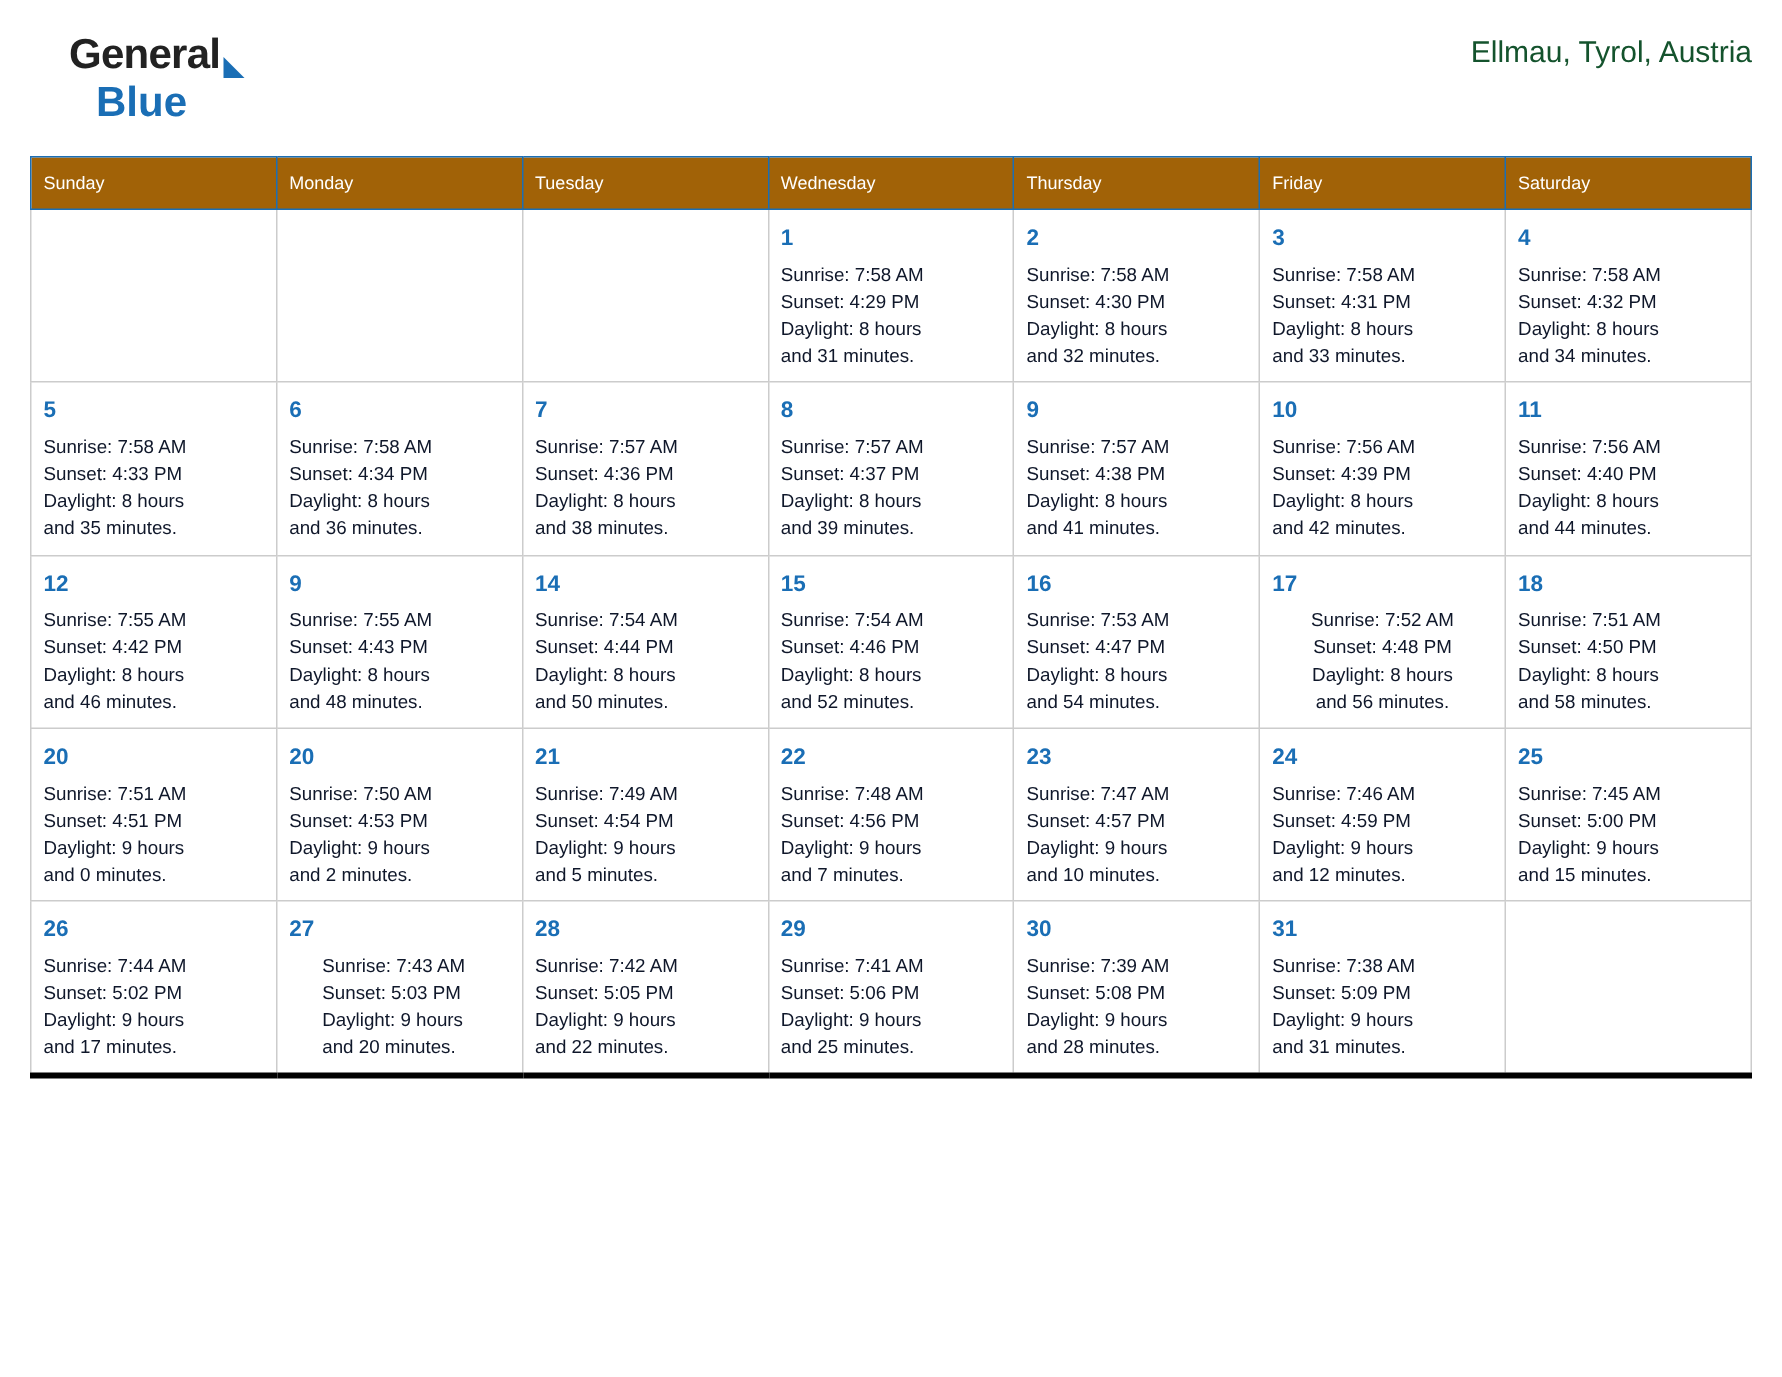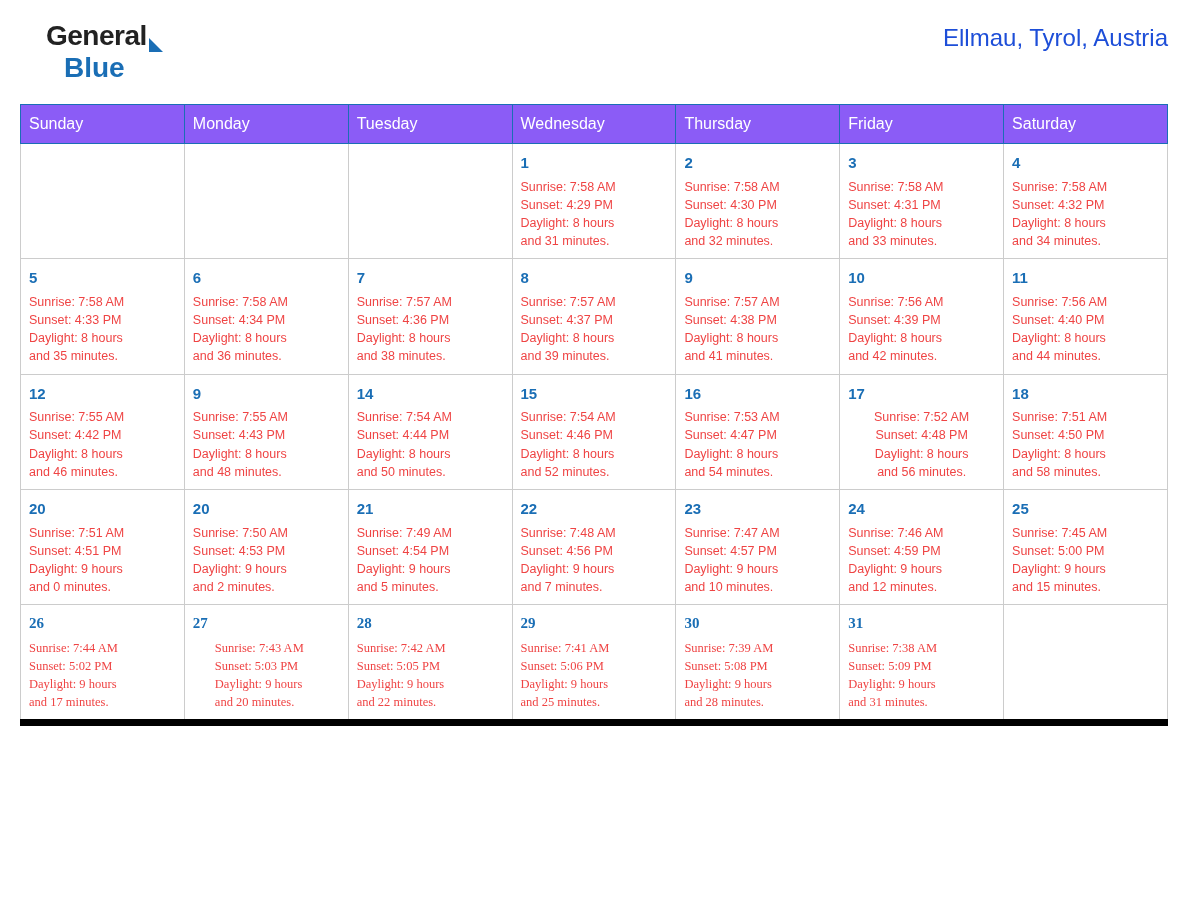--- a/index.html
+++ b/index.html
@@ -46,34 +46,34 @@
     .title-area {
       text-align: right;
     }
     .month-title {
       font-size: 52px;
       font-weight: 300;
       color: #111;
       line-height: 1.1;
     }
     .location {
-      font-size: 24px;
-      color: #1d4ed8;
+      font-size: 20px;
+      color: #14532d;
       margin-top: 4px;
     }
     .calendar-table {
       width: 100%;
       border-collapse: collapse;
       table-layout: fixed;
     }
     .calendar-table thead tr th {
-      background-color: #8b5cf6;
+      background-color: #a16207;
       color: #fff;
       padding: 10px 8px;
-      font-size: 16px;
+      font-size: 12px;
       font-weight: normal;
       text-align: left;
       border: 1px solid #1a6eb5;
     }
     .calendar-table tbody tr td {
       vertical-align: top;
       padding: 8px;
       border: 1px solid #ccc;
       height: 110px;
       font-size: 13px;
@@ -82,38 +82,37 @@
     }
     .day-number {
       font-size: 15px;
       font-weight: bold;
       color: #1a6eb5;
       display: block;
       margin-bottom: 4px;
     }
     .day-info {
       font-size: 12.5px;
-      color: #ef4444;
+      color: #0f172a;
     }
     .empty-cell {
       background: #fff;
     }
     tbody tr:nth-child(odd) td {
       background: #fff;
     }
     tbody tr td:first-child {
       border-left: 1px solid #ccc;
     }
     
     tbody tr td {
       border-bottom: 1px solid #aaa;
     }
     tbody tr:last-child td {
-      border-bottom: 7px solid #000000;
-      font-family: Liberation Serif, serif;
+      border-bottom: 4px solid #000000;
     }
     .logo-line2 {
       display: flex;
       align-items: center;
       margin-left: 2px;
       padding-left: 44px;
     }
     .logo-line1 {
       display: flex;
       align-items: flex-end;

